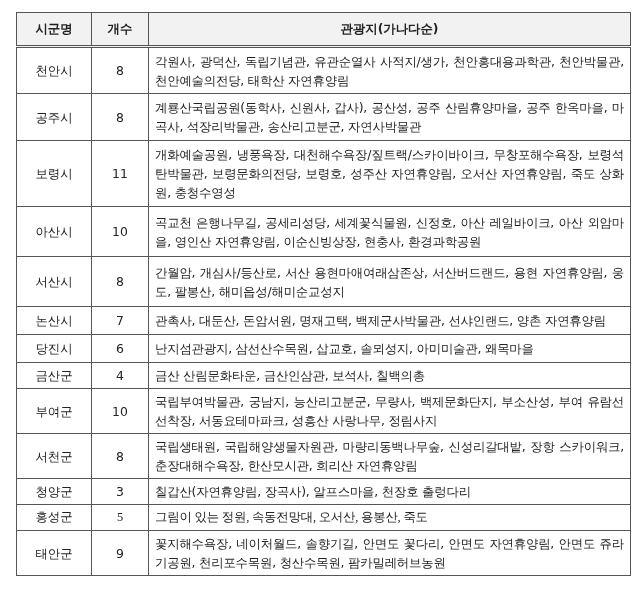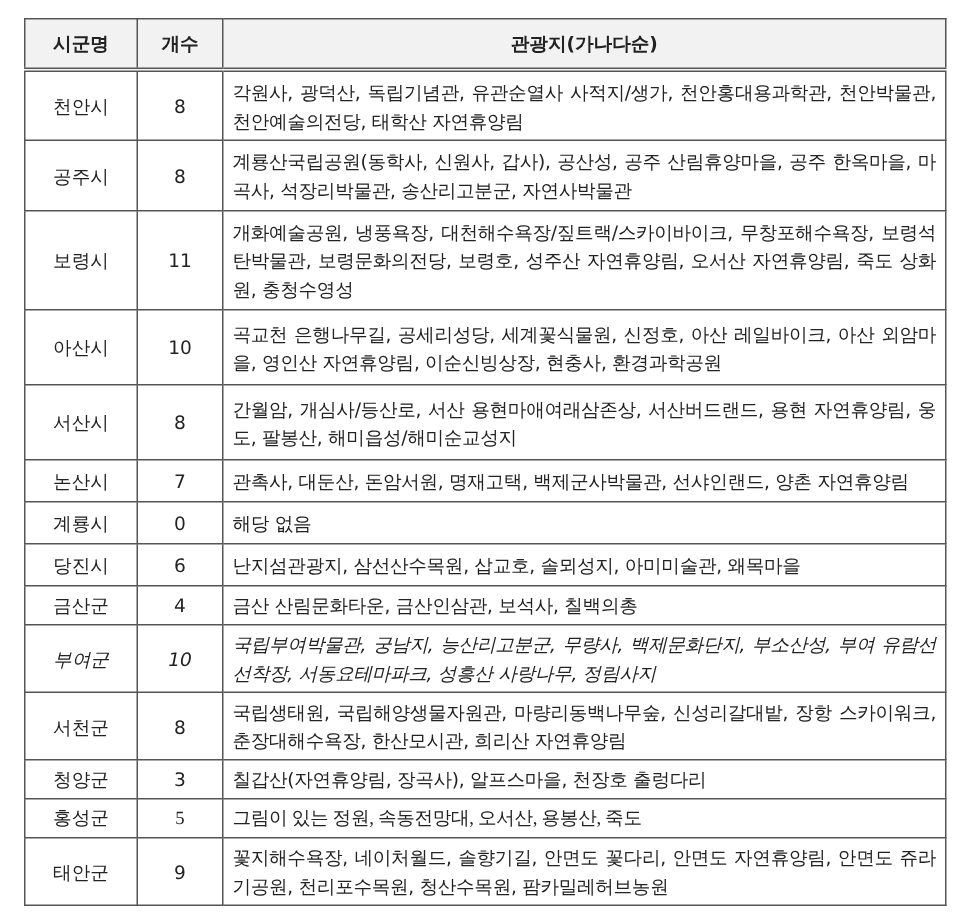--- a/index.html
+++ b/index.html
@@ -67,35 +67,30 @@
         <td class="name">서산시</td>
         <td class="count">8</td>
         <td class="places">간월암, 개심사/등산로, 서산 용현마애여래삼존상, 서산버드랜드, 용현 자연휴양림, 웅도, 팔봉산, 해미읍성/해미순교성지</td>
       </tr>
       <tr style="height: 28px;">
         <td class="name">논산시</td>
         <td class="count">7</td>
         <td class="places">관촉사, 대둔산, 돈암서원, 명재고택, 백제군사박물관, 선샤인랜드, 양촌 자연휴양림</td>
       </tr>
       <tr style="height: 28px;">
-        <td class="name">계룡시</td>
-        <td class="count">0</td>
-        <td class="places">해당 없음</td>
-      </tr>
-      <tr style="height: 28px;">
         <td class="name">당진시</td>
         <td class="count">6</td>
         <td class="places">난지섬관광지, 삼선산수목원, 삽교호, 솔뫼성지, 아미미술관, 왜목마을</td>
       </tr>
       <tr style="height: 26px;">
         <td class="name">금산군</td>
         <td class="count">4</td>
         <td class="places">금산 산림문화타운, 금산인삼관, 보석사, 칠백의총</td>
       </tr>
-      <tr style="height: 40px; font-style: italic;">
+      <tr style="height: 40px;">
         <td class="name">부여군</td>
         <td class="count">10</td>
         <td class="places">국립부여박물관, 궁남지, 능산리고분군, 무량사, 백제문화단지, 부소산성, 부여 유람선선착장, 서동요테마파크, 성흥산 사랑나무, 정림사지</td>
       </tr>
       <tr style="height: 40px;">
         <td class="name">서천군</td>
         <td class="count">8</td>
         <td class="places">국립생태원, 국립해양생물자원관, 마량리동백나무숲, 신성리갈대밭, 장항 스카이워크, 춘장대해수욕장, 한산모시관, 희리산 자연휴양림</td>
       </tr>
       <tr style="height: 24px;">

